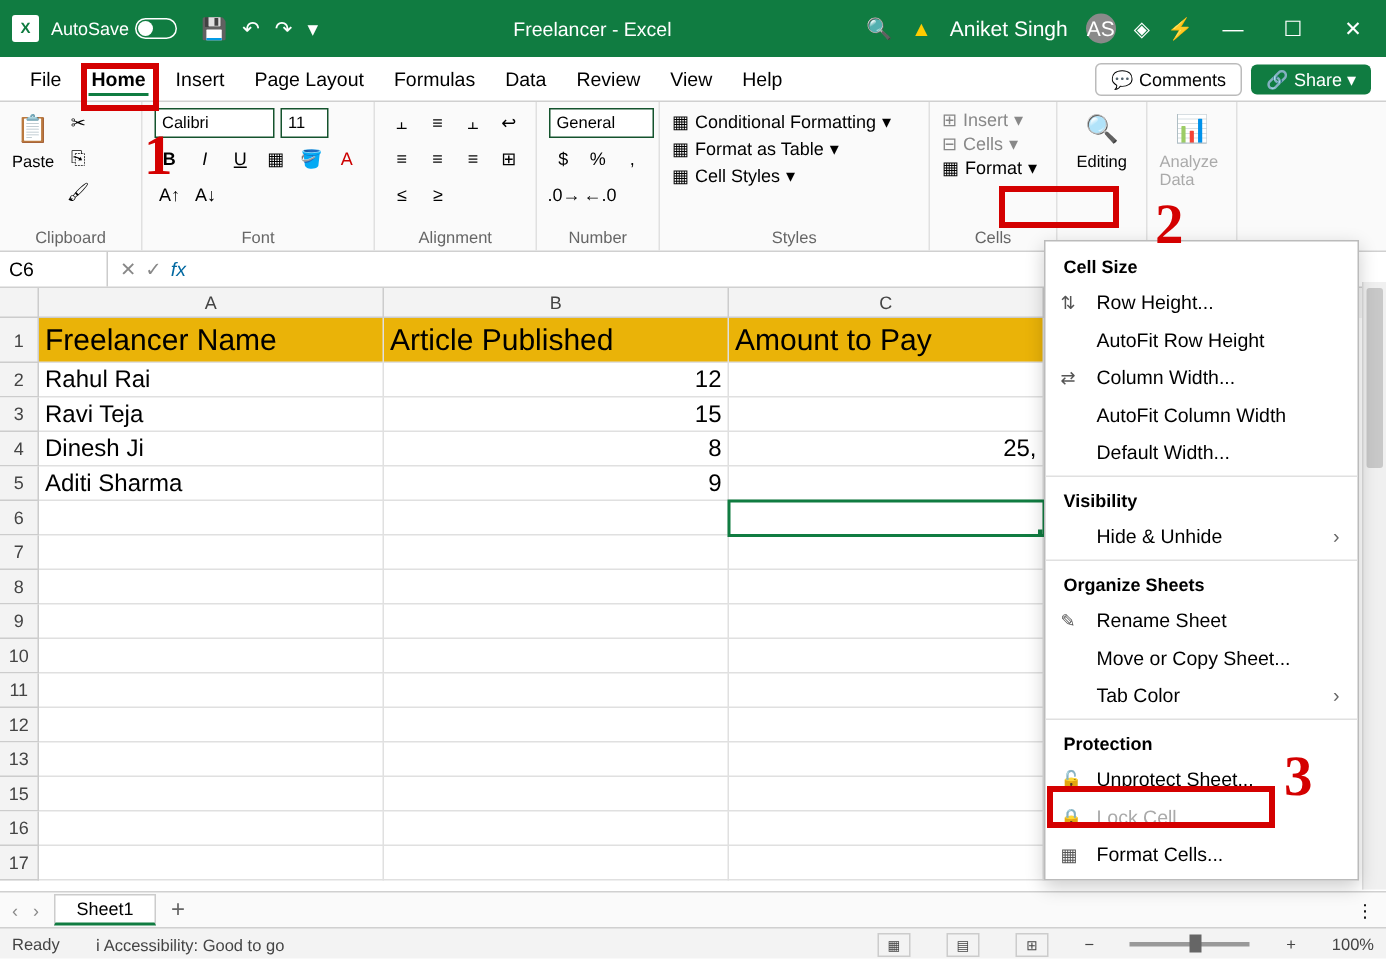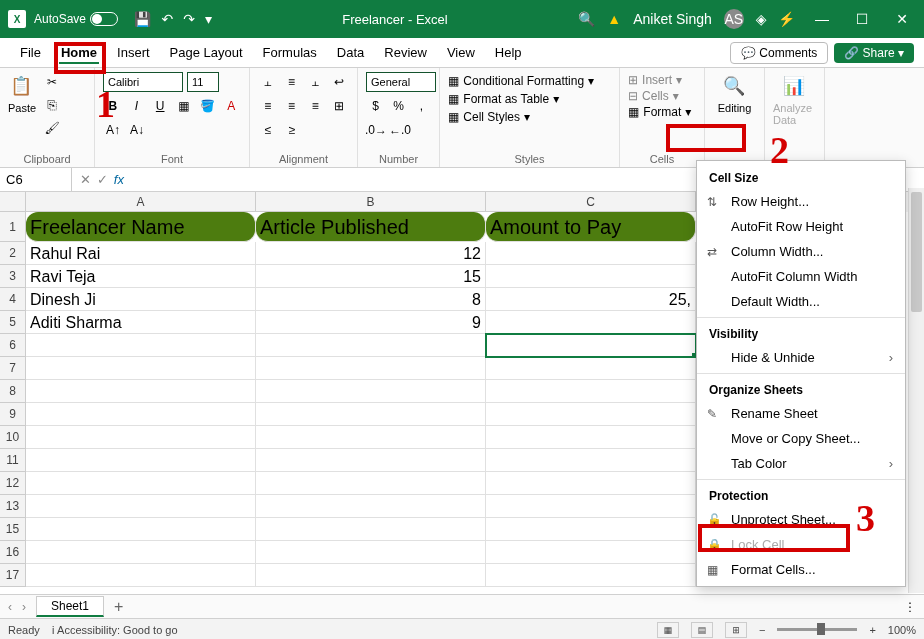--- a/index.html
+++ b/index.html
@@ -71,34 +71,34 @@
 .colheads { display: flex; height: 20px; background: #f3f3f3; font-size: 12px; }
 .rowheadcorner { width: 26px; border-right: 1px solid #ccc; border-bottom: 1px solid #ccc; }
 .colhead { border-right: 1px solid #ccc; border-bottom: 1px solid #ccc; text-align: center; line-height: 20px; color: #444; }
 .w-a { width: 230px; } .w-b { width: 230px; } .w-c { width: 210px; } .w-d { width: 90px; } .w-e { width: 60px; } .w-f { width: 60px; }
 .rows { }
 .row { display: flex; height: 23px; }
 .row.hdr { height: 30px; }
 .rowhead { width: 26px; border-right: 1px solid #ccc; border-bottom: 1px solid #ccc; background: #f3f3f3; text-align: center; font-size: 12px; line-height: 23px; color: #444; }
 .row.hdr .rowhead { line-height: 30px; }
 .cell { border-right: 1px solid #e0e0e0; border-bottom: 1px solid #e0e0e0; padding: 0 4px; font-size: 16px; line-height: 23px; overflow: hidden; white-space: nowrap; }
-.row.hdr .cell { background: #4d7c0f; font-size: 20px; line-height: 30px; border-radius: 12px; }
+.row.hdr .cell { background: #eab308; font-size: 20px; line-height: 30px; }
 .cell.num { text-align: right; }
 .cell.selected { outline: 2px solid #107c41; outline-offset: -1px; position: relative; }
 .cell.selected::after { content: ""; position: absolute; right: -3px; bottom: -3px; width: 6px; height: 6px; background: #107c41; }
 
 
 .sheetbar { height: 24px; border-top: 1px solid #d0d0d0; display: flex; align-items: center; font-size: 12px; padding: 0 8px; gap: 10px; background: #fafafa; }
 .sheetbar .nav { color: #888; cursor: pointer; }
 .sheettab { border: 1px solid #ccc; border-bottom: 2px solid #107c41; background: #fff; padding: 2px 14px; cursor: pointer; }
 .sheetbar .plus { color: #666; cursor: pointer; font-size: 16px; }
 .sheetbar .spacer { flex: 1; }
 
 
-.statusbar { height: 22px; background: #f3f3f3; border-top: 1px solid #d0d0d0; display: flex; align-items: center; font-size: 11px; padding: 0 8px; gap: 12px; color: #444; }
+.statusbar { height: 22px; background: #f3f3f3; border-top: 1px solid #d0d0d0; display: flex; align-items: center; font-size: 11px; padding: 0 8px; gap: 24px; color: #444; }
 .statusbar .spacer { flex: 1; }
 .statusbar .viewbtn { width: 22px; height: 16px; border: 1px solid #ccc; cursor: pointer; display:flex; align-items:center; justify-content:center; font-size:9px; }
 .statusbar .zoomslider { width: 80px; height: 3px; background: #999; position: relative; }
 .statusbar .zoomslider::after { content: ""; width: 8px; height: 12px; background: #666; position: absolute; left: 50%; top: -5px; }
 
 
 .formatmenu { position: absolute; right: 18px; top: 160px; width: 210px; background: #fff; border: 1px solid #bbb; box-shadow: 0 4px 12px rgba(0,0,0,0.2); font-size: 13px; z-index: 15; padding: 4px 0; }
 .formatmenu .sect { font-weight: 600; padding: 6px 12px 4px; font-size: 12px; }
 .formatmenu .item { padding: 5px 12px 5px 34px; cursor: pointer; position: relative; display: flex; align-items: center; }
 .formatmenu .item .ico { position: absolute; left: 10px; font-size: 12px; color: #555; }

